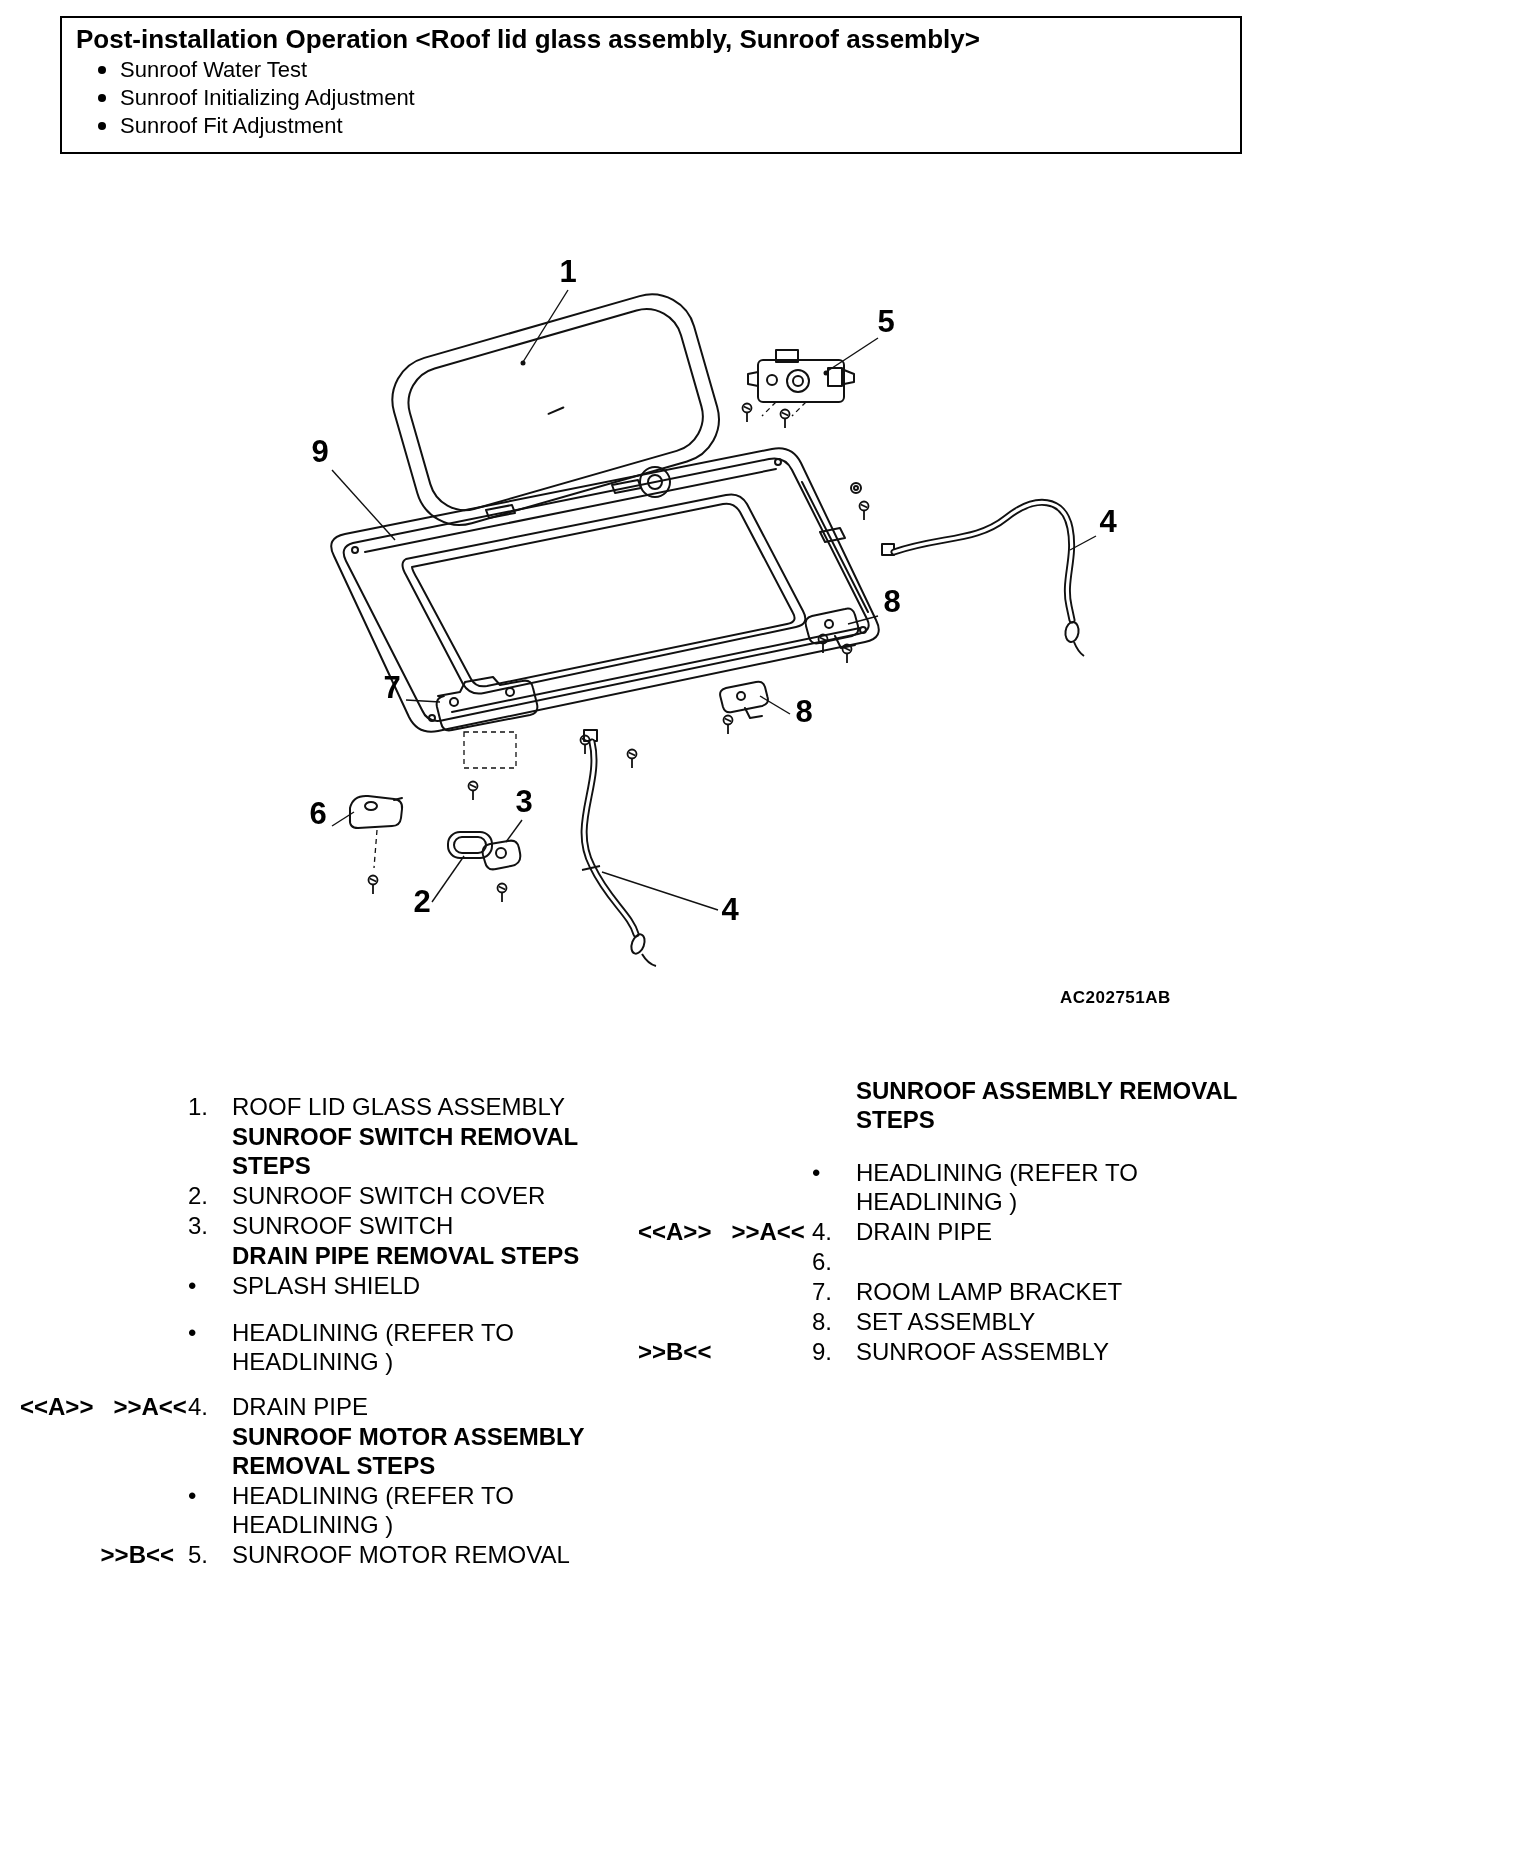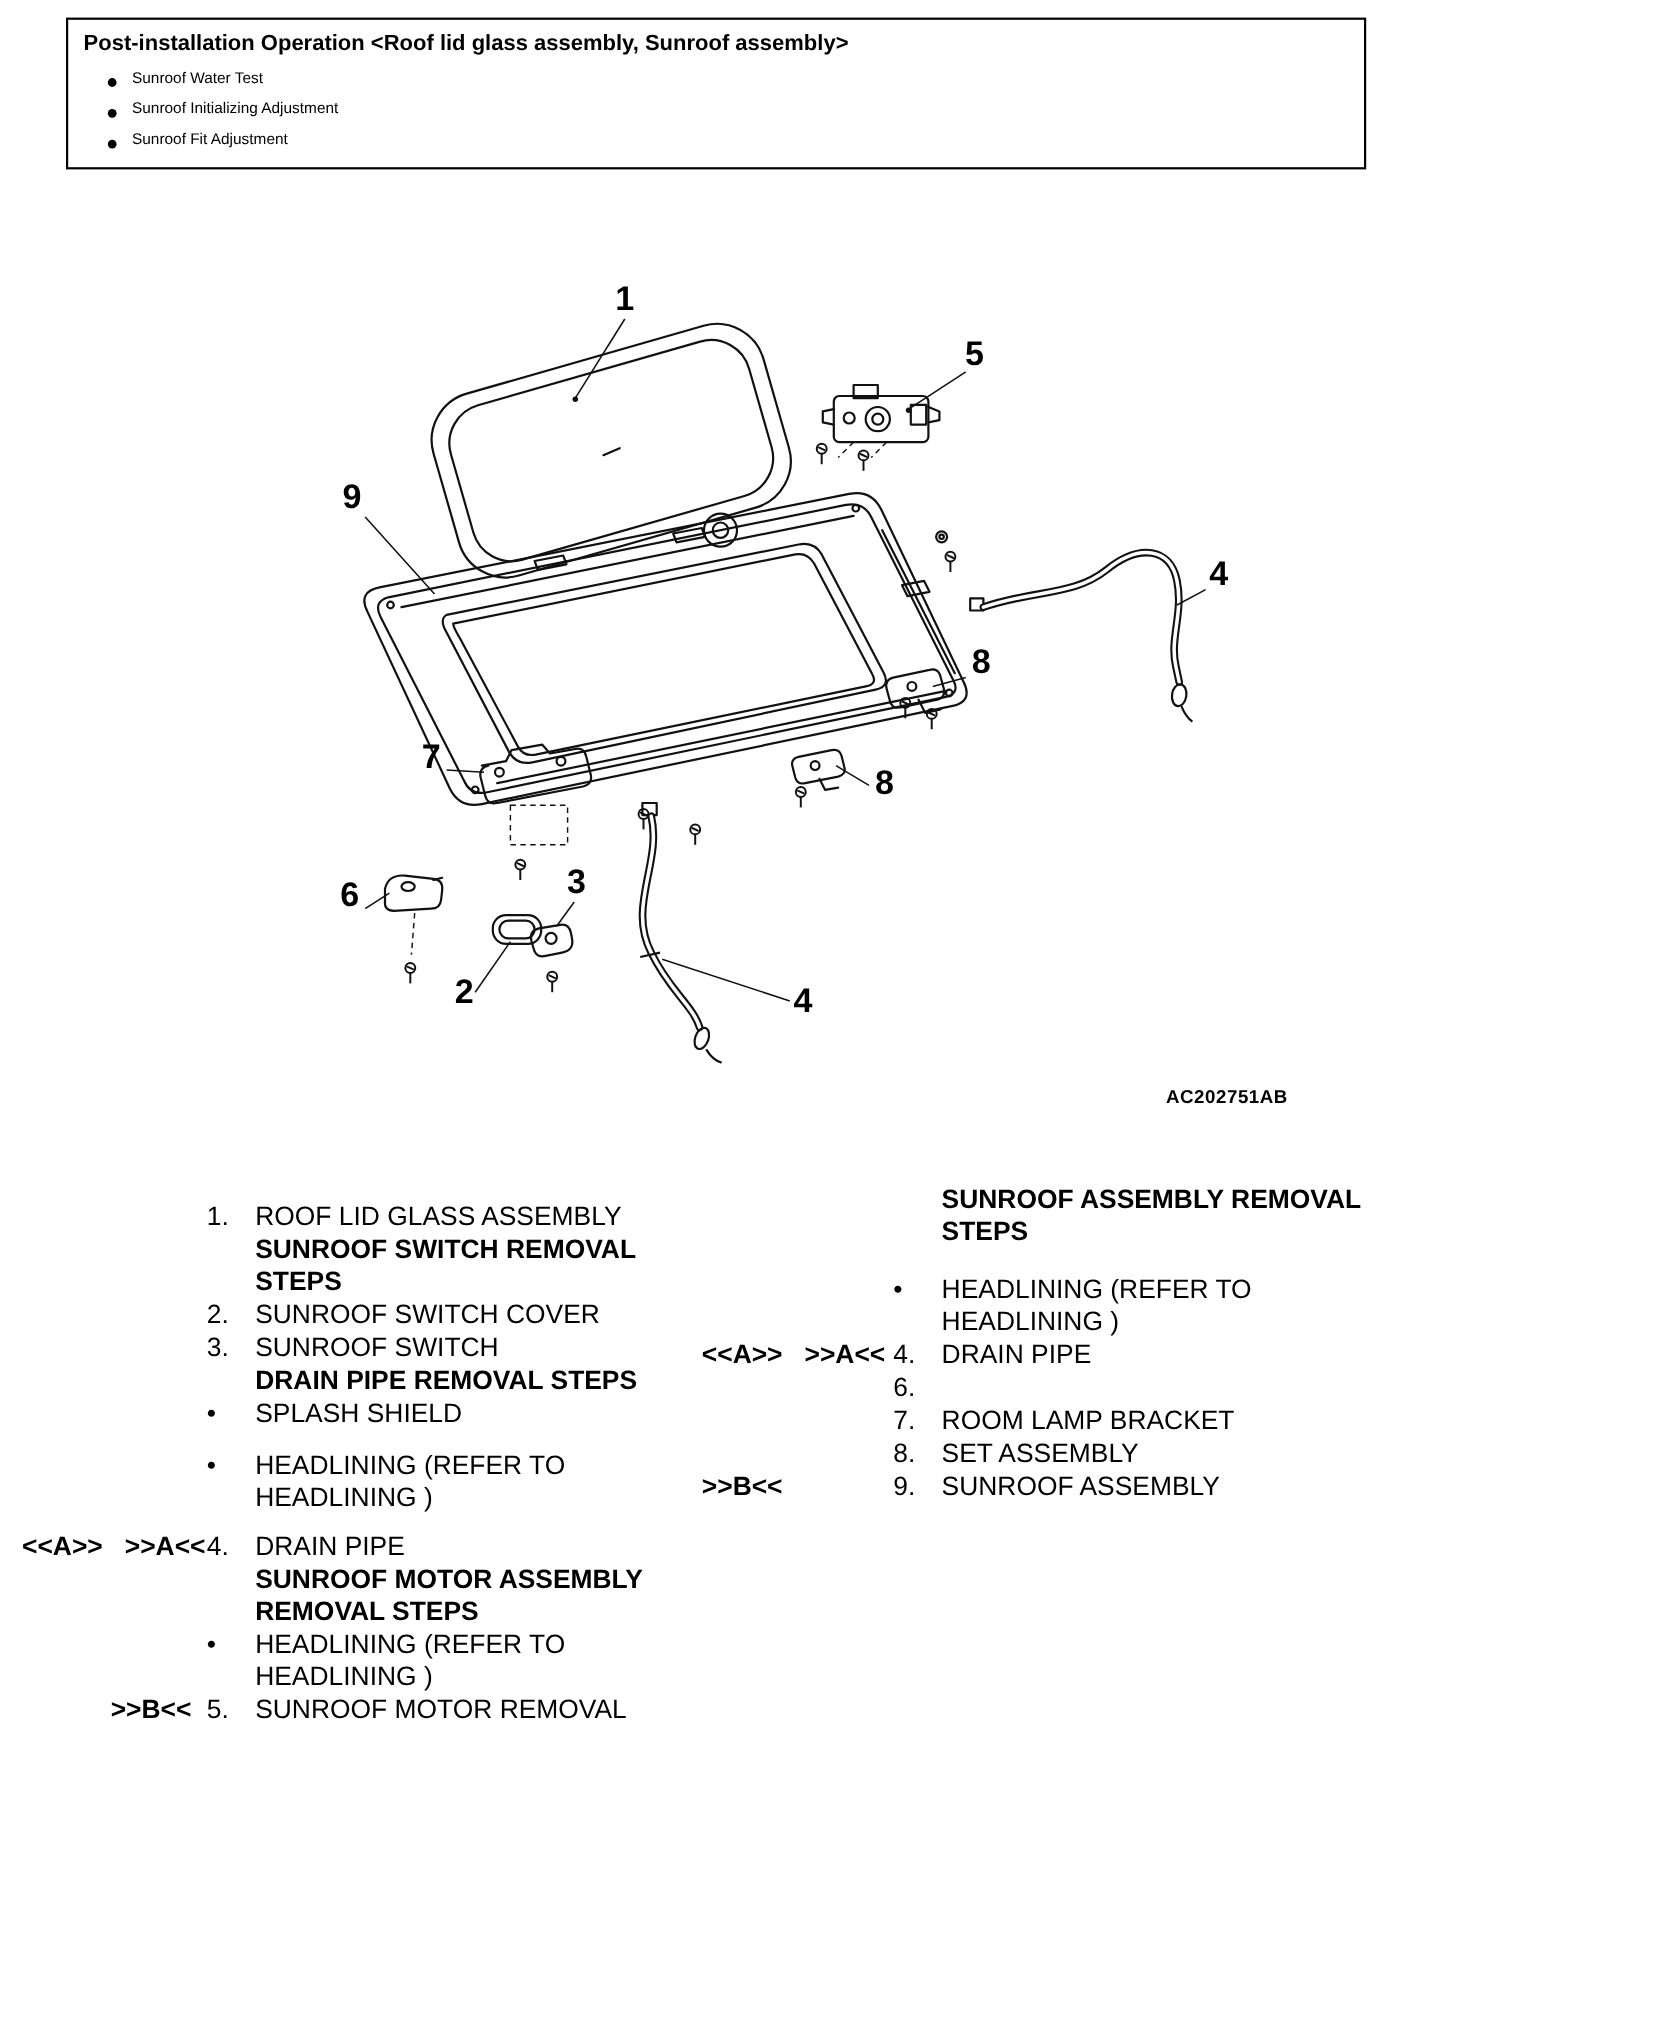--- a/index.html
+++ b/index.html
@@ -6,23 +6,23 @@
   body{
     width:1520px;height:1852px;position:relative;background:#ffffff;
     font-family:"Liberation Sans",sans-serif;color:#000;
     -webkit-font-smoothing:antialiased;
   }
   
   .header-box{
     position:absolute;left:60px;top:16px;width:1182px;box-sizing:border-box;
     border:2px solid #000;padding:7px 14px 12px 14px;background:#fff;
   }
-  .header-title{font-weight:bold;font-size:20px;line-height:29px;}
+  .header-title{font-weight:bold;font-size:26px;line-height:29px;}
   .header-bullets{margin-top:2px;}
-  .hb-row{display:flex;align-items:center;font-size:14px;line-height:28px;}
+  .hb-row{display:flex;align-items:flex-start;font-size:22px;line-height:28px;}
   .hb-dot{width:8px;height:8px;border-radius:50%;background:#000;margin:10px 14px 0 22px;flex:0 0 auto;}
   
   .figure-wrap{position:absolute;left:240px;top:240px;width:1040px;height:800px;}
   .figure-code{position:absolute;left:1060px;top:988px;font-weight:bold;font-size:17px;letter-spacing:0.5px;}
   svg text.callout{
     font-family:"Liberation Sans",sans-serif;font-weight:bold;font-size:31px;fill:#000;stroke:none;
     text-anchor:middle;
   }
   .tube1{stroke:#111;stroke-width:7;fill:none;stroke-linecap:round;}
   .tube2{stroke:#fff;stroke-width:3.2;fill:none;stroke-linecap:round;}

